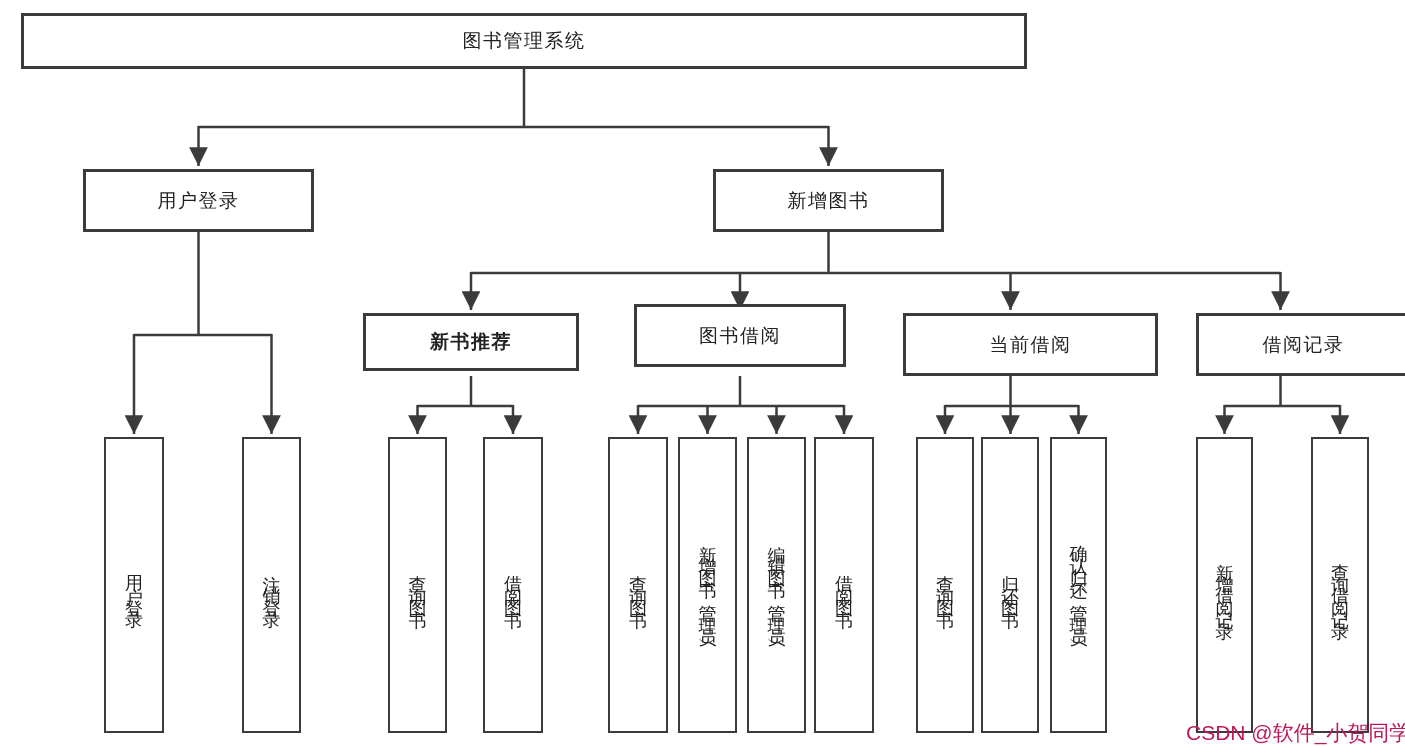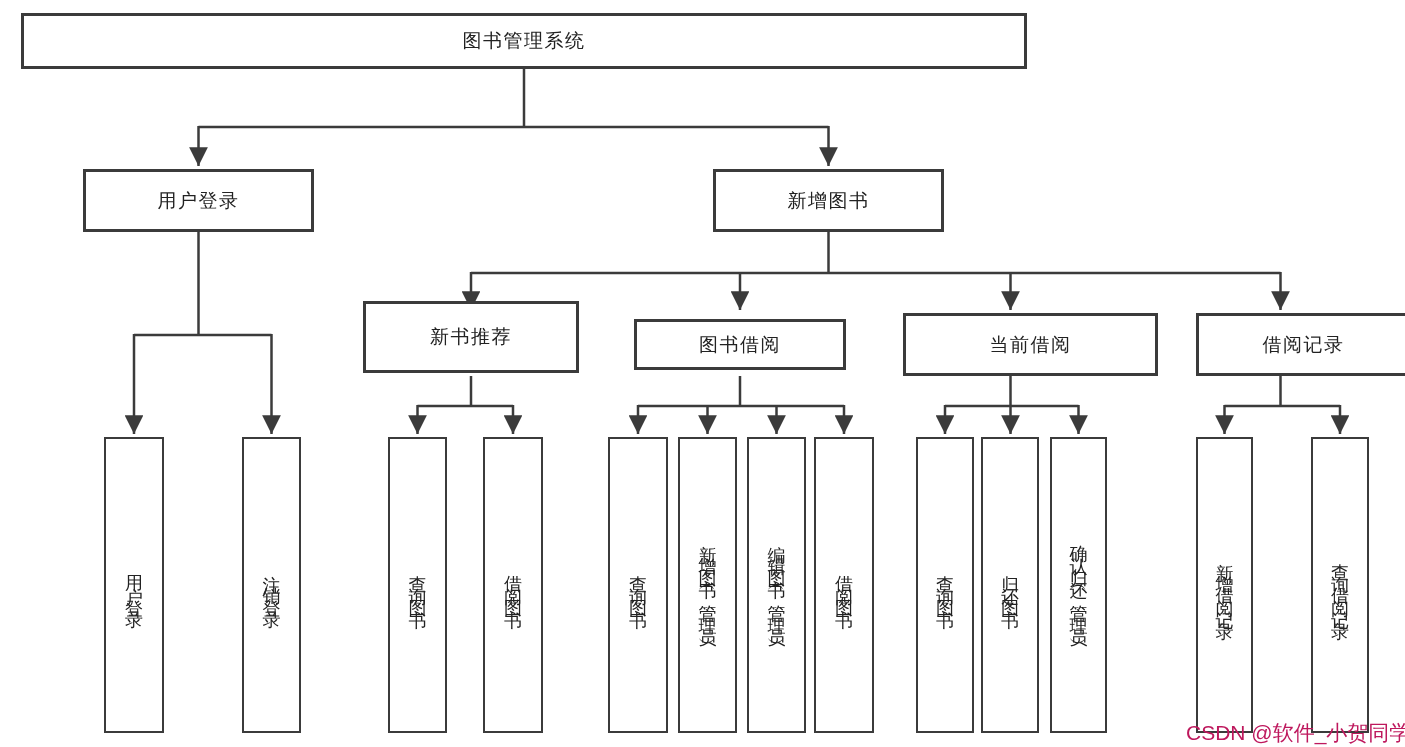--- a/index.html
+++ b/index.html
@@ -133,24 +133,24 @@
     <span class="h-label">图书管理系统</span>
   </div>
 
   <div class="box" style="left:83px; top:169px; width:231px; height:63px;">
     <span class="h-label">用户登录</span>
   </div>
   <div class="box" style="left:713px; top:169px; width:231px; height:63px;">
     <span class="h-label">新增图书</span>
   </div>
 
-  <div class="box" style="left:363px; top:301px; width:216px; height:72px;">
+  <div class="box" style="left:363px; top:313px; width:216px; height:58px;font-weight:bold;">
     <span class="h-label">新书推荐</span>
   </div>
-  <div class="box" style="left:634px; top:319px; width:212px; height:51px;">
+  <div class="box" style="left:634px; top:304px; width:212px; height:63px;">
     <span class="h-label">图书借阅</span>
   </div>
   <div class="box" style="left:903px; top:313px; width:255px; height:63px;">
     <span class="h-label">当前借阅</span>
   </div>
   <div class="box" style="left:1173px; top:313px; width:215px; height:63px;margin-left:23px;">
     <span class="h-label">借阅记录</span>
   </div>
 
   <div class="box leaf" style="left:104px; top:437px; width:60px; height:296px;">

